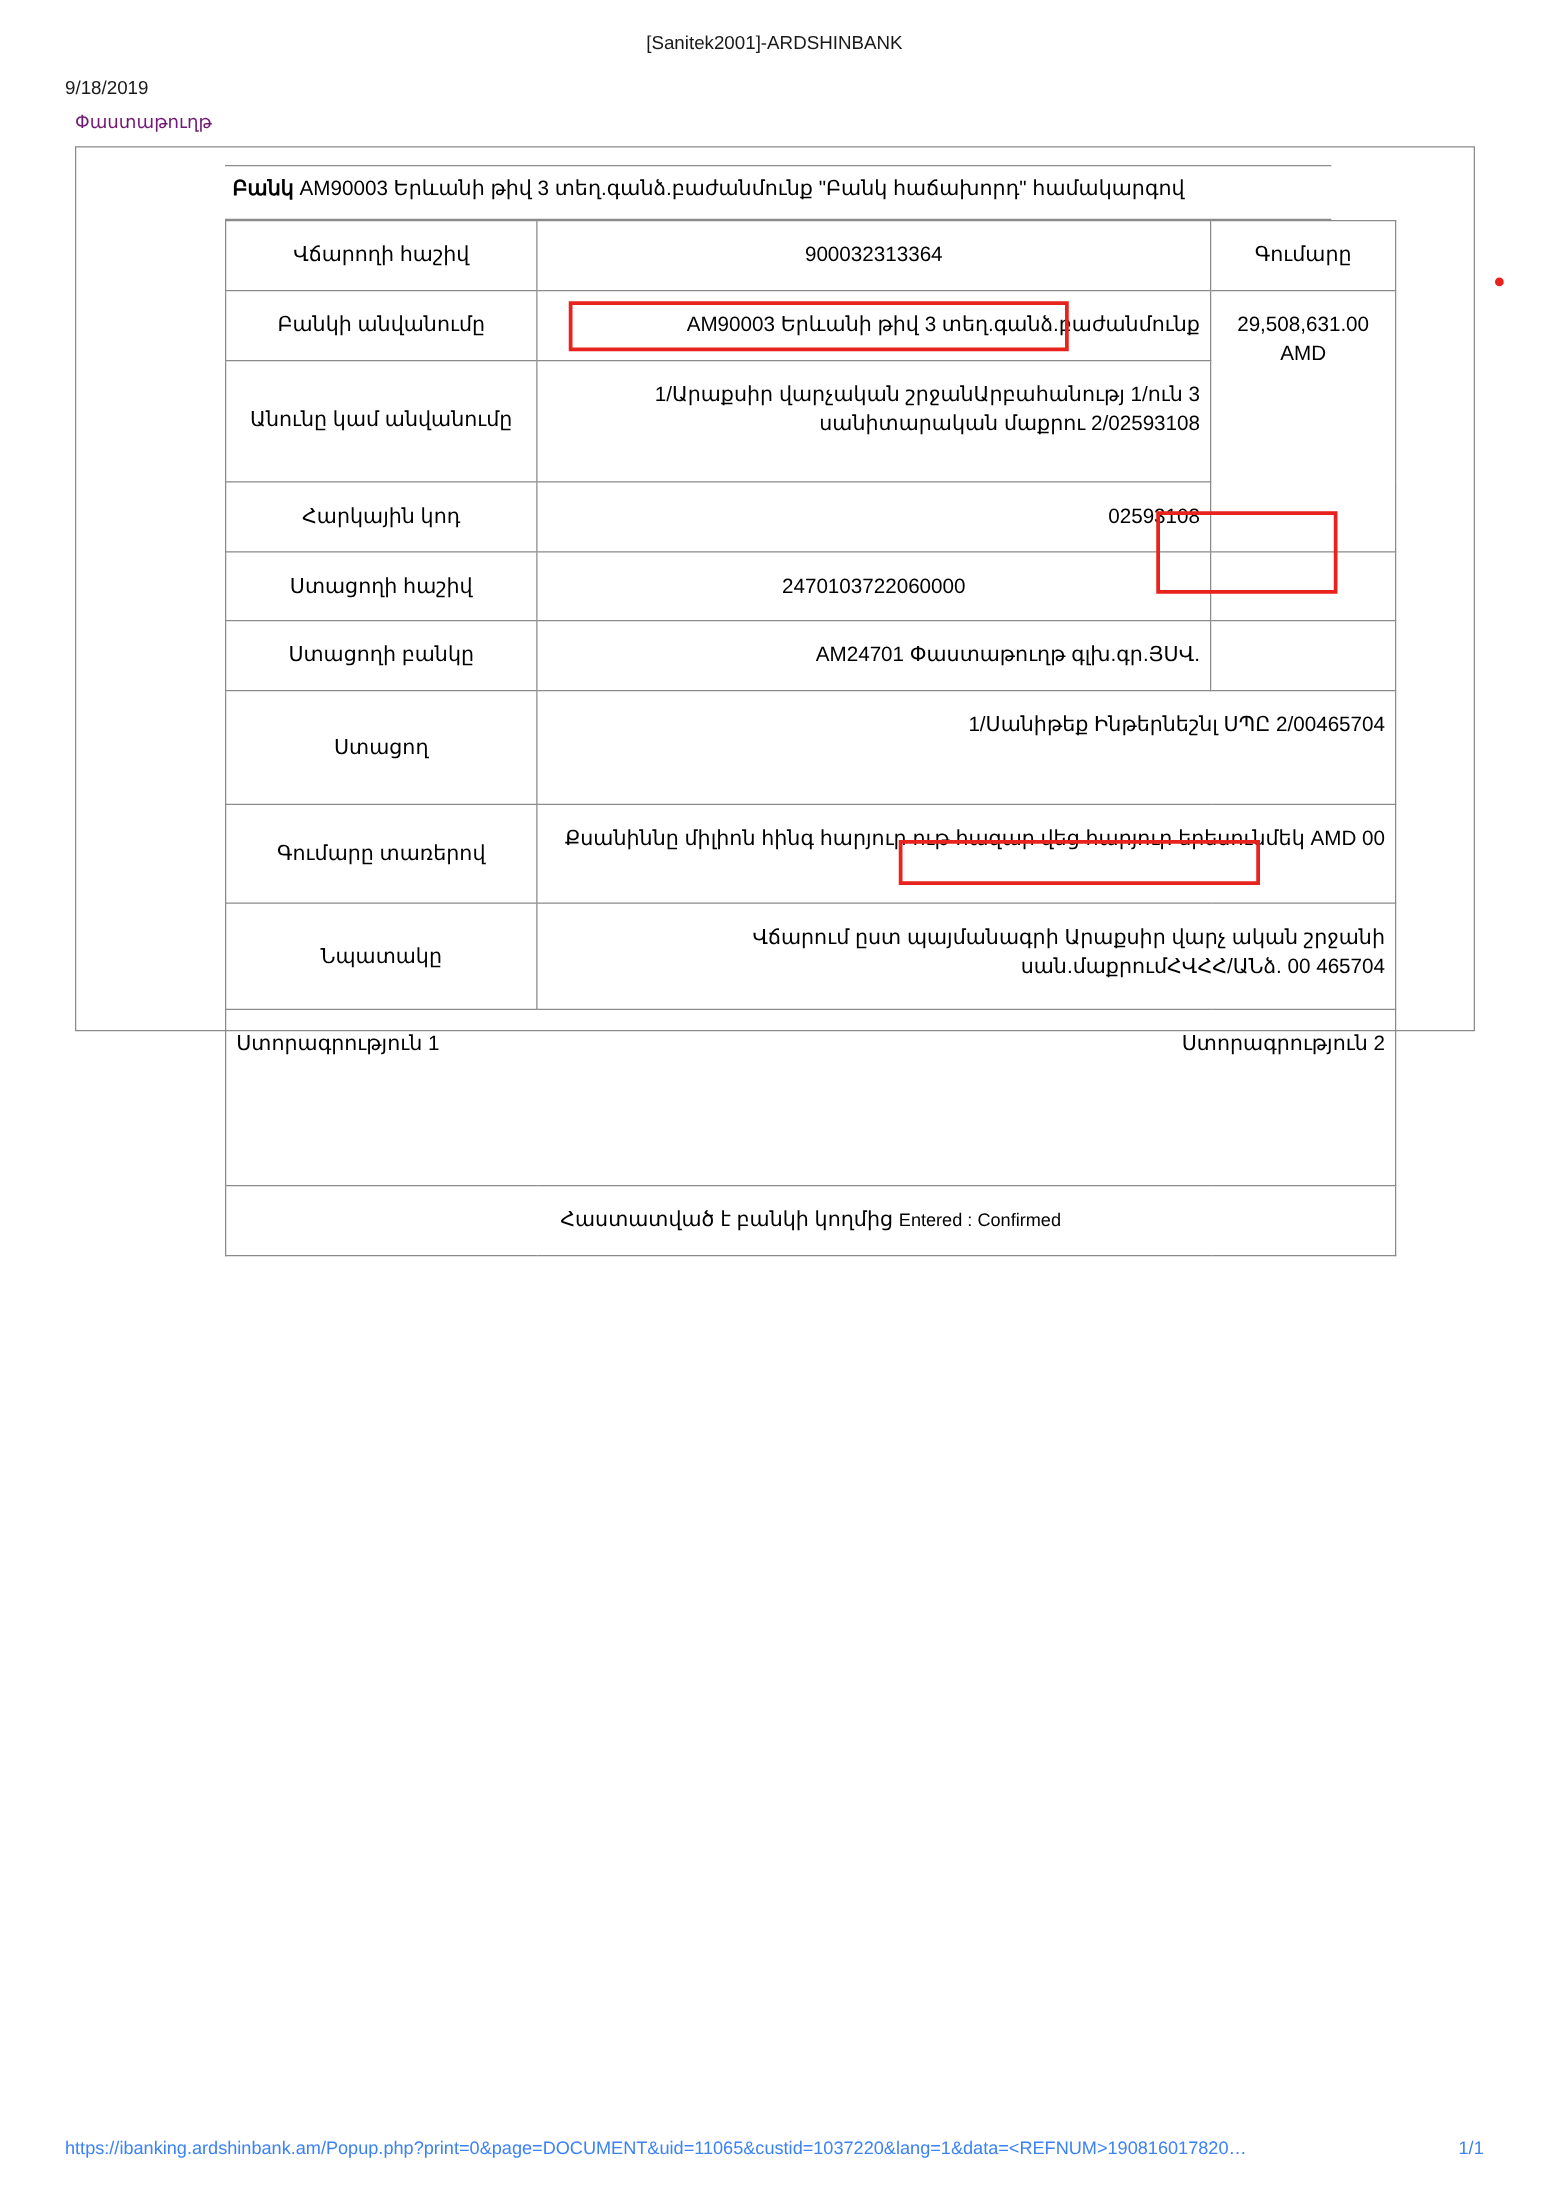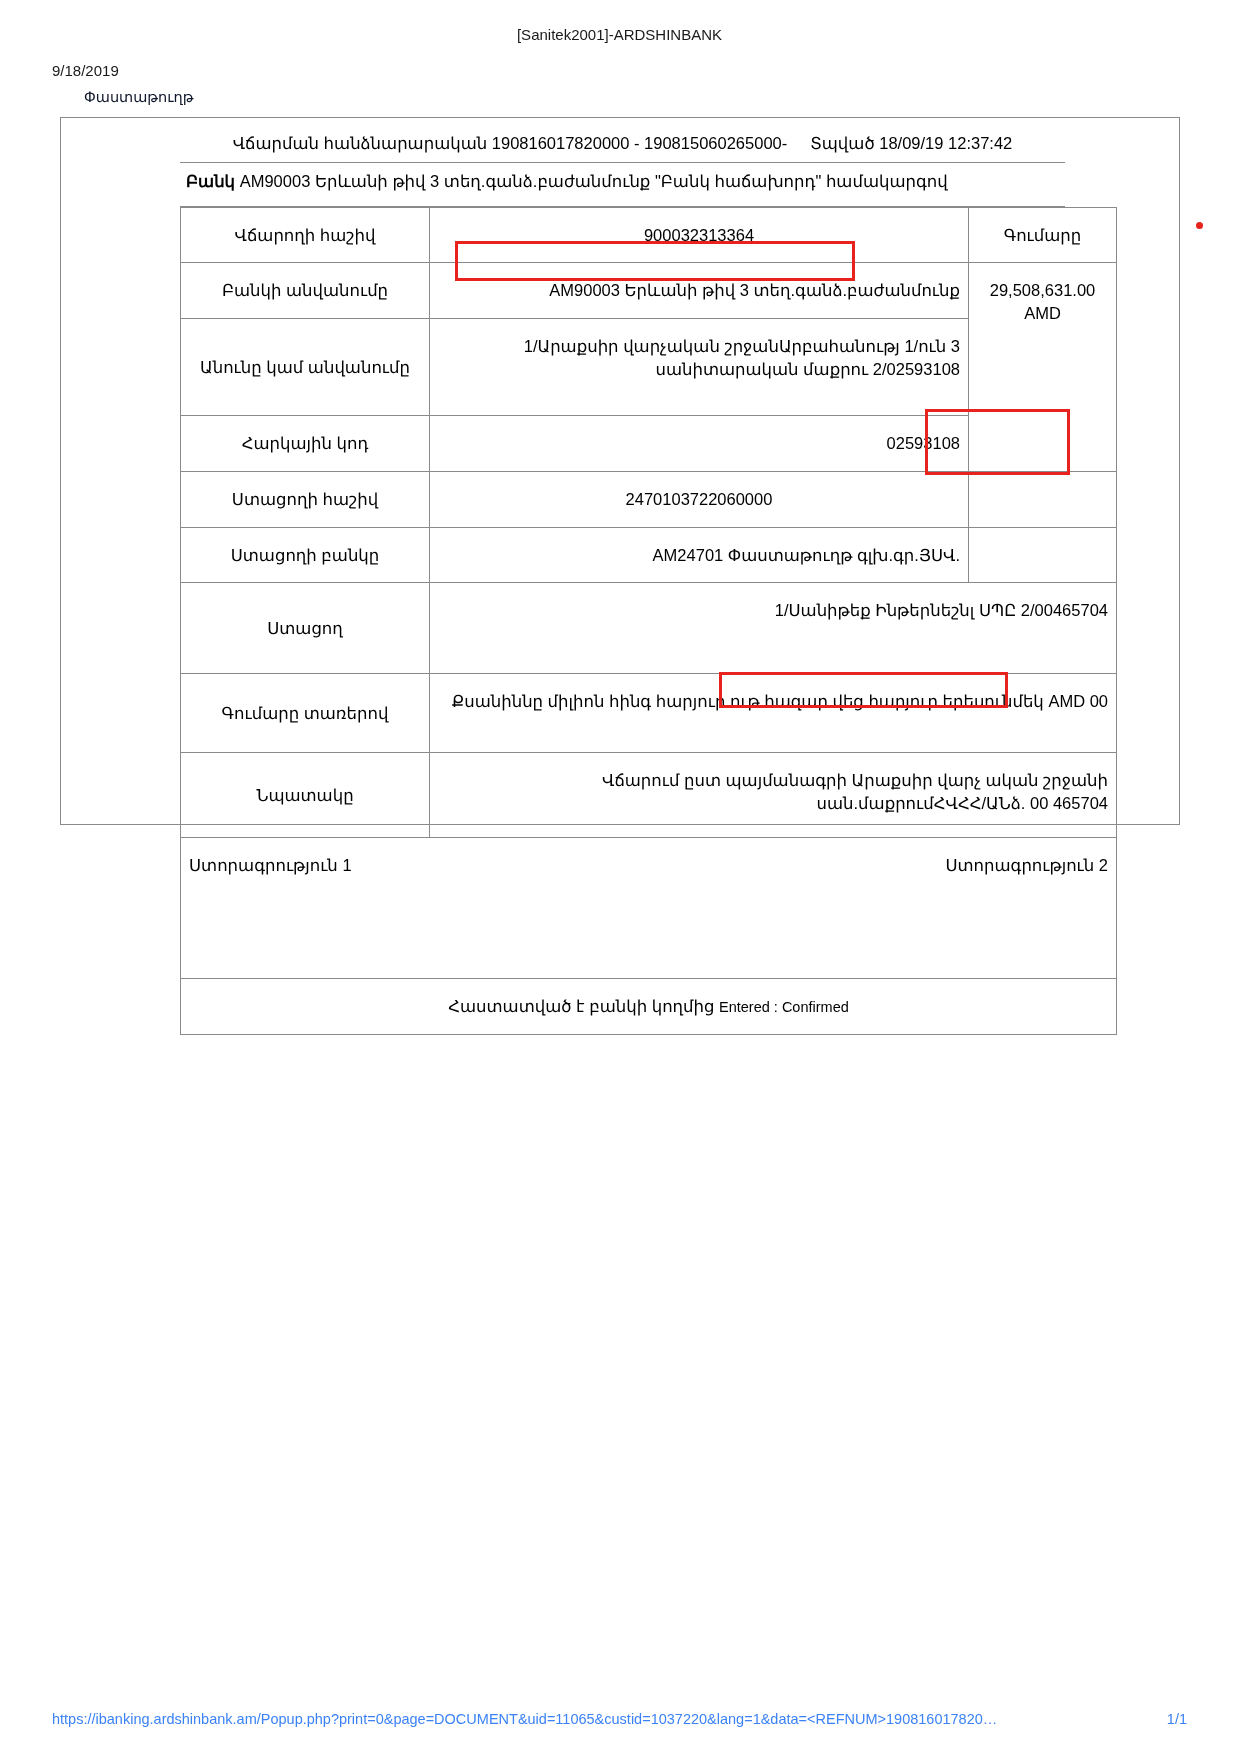--- a/index.html
+++ b/index.html
@@ -61,22 +61,21 @@
     right: 52px;
     top: 0;
   }
 
   
   .page-label {
     position: absolute;
     left: 60px;
     top: 89px;
     font-size: 14.5px;
-    color: #0f172a;
-    margin-left: 24px;
+    color: #701a75;
   }
 
   
   .outer-frame {
     position: absolute;
     left: 60px;
     top: 117px;
     width: 1120px;
     height: 708px;
     border: 1px solid #8a8a8a;
@@ -197,25 +196,20 @@
   <span class="date">9/18/2019</span>
   <span class="doc-title">[Sanitek2001]-ARDSHINBANK</span>
 </div>
 
 <div class="page-label">Փաստաթուղթ</div>
 
 <div class="outer-frame"></div>
 
 <div class="doc-body">
 
-  <div class="hdr-line1">
-    <span>Վճարման հանձնարարական 190816017820000 - 190815060265000-</span>
-    &nbsp;&nbsp;&nbsp;
-    <span class="rightpart">Տպված  18/09/19 12:37:42</span>
-  </div>
   <div class="hdr-sep"></div>
 
   <div class="hdr-line2">
     <b>Բանկ</b>
     <span>AM90003 Երևանի թիվ 3 տեղ.գանձ.բաժանմունք "Բանկ հաճախորդ" համակարգով</span>
   </div>
   <div class="hdr-sep"></div>
 
 
   <table class="doc-table">

